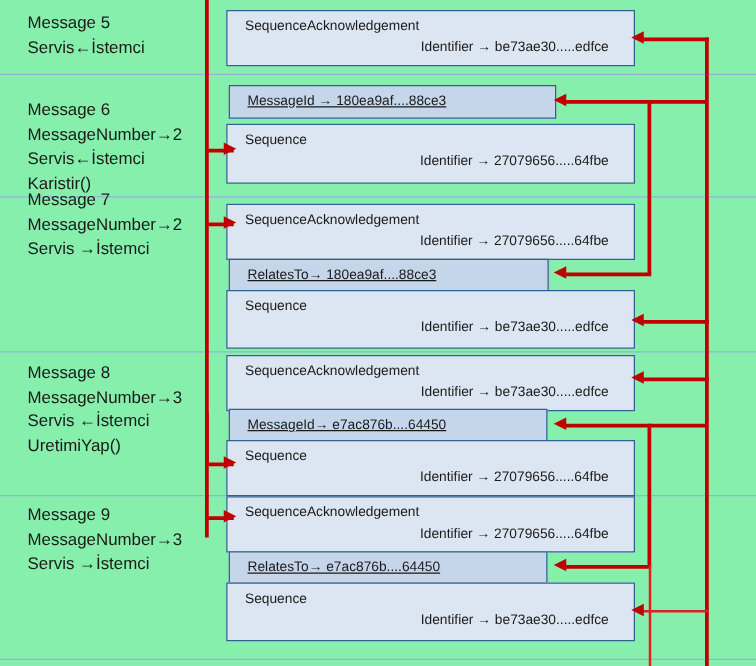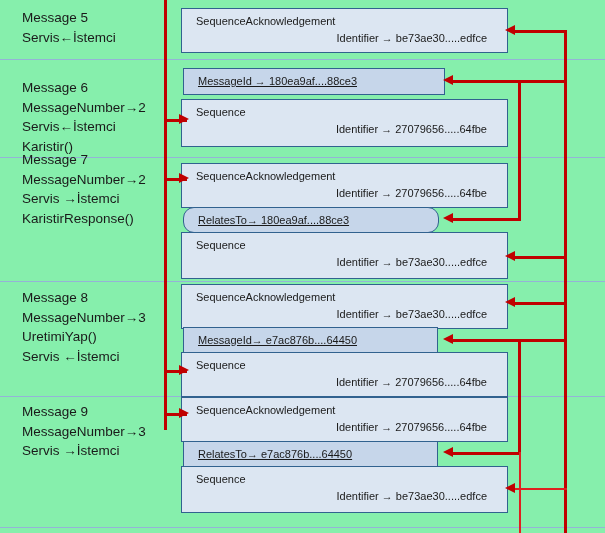--- a/index.html
+++ b/index.html
@@ -85,28 +85,27 @@
     <span>Message 6</span>
     <span>MessageNumber→2</span>
     <span>Servis←İstemci</span>
     <span>Karistir()</span>
   </div>
 
   <div class="msg-label" style="top:150px;">
     <span>Message 7</span>
     <span>MessageNumber→2</span>
     <span>Servis →İstemci</span>
-    <span>KaristirResponse()</span>
   </div>
 
   <div class="msg-label" style="top:288px;">
     <span>Message 8</span>
     <span>MessageNumber→3</span>
+    <span>Servis ←İstemci</span>
     <span>UretimiYap()</span>
-    <span>Servis ←İstemci</span>
   </div>
 
   <div class="msg-label" style="top:402px;">
     <span>Message 9</span>
     <span>MessageNumber→3</span>
     <span>Servis →İstemci</span>
   </div>
 
   <div class="box" style="left:181px;top:8px;width:327px;height:45px;">
     <span class="l1">SequenceAcknowledgement</span>
@@ -118,21 +117,21 @@
   </div>
   <div class="box" style="left:181px;top:99px;width:327px;height:48px;">
     <span class="l1">Sequence</span>
     <span class="l2">Identifier → 27079656.....64fbe</span>
   </div>
 
   <div class="box" style="left:181px;top:163px;width:327px;height:45px;">
     <span class="l1">SequenceAcknowledgement</span>
     <span class="l2">Identifier → 27079656.....64fbe</span>
   </div>
-  <div class="box dark single" style="left:183px;top:207px;width:256px;height:26px;border-radius:11px;">
+  <div class="box dark single" style="left:183px;top:207px;width:256px;height:26px;">
     <span class="l1">RelatesTo→ 180ea9af....88ce3</span>
   </div>
   <div class="box" style="left:181px;top:232px;width:327px;height:47px;">
     <span class="l1">Sequence</span>
     <span class="l2">Identifier → be73ae30.....edfce</span>
   </div>
 
   <div class="box" style="left:181px;top:284px;width:327px;height:45px;">
     <span class="l1">SequenceAcknowledgement</span>
     <span class="l2">Identifier → be73ae30.....edfce</span>

